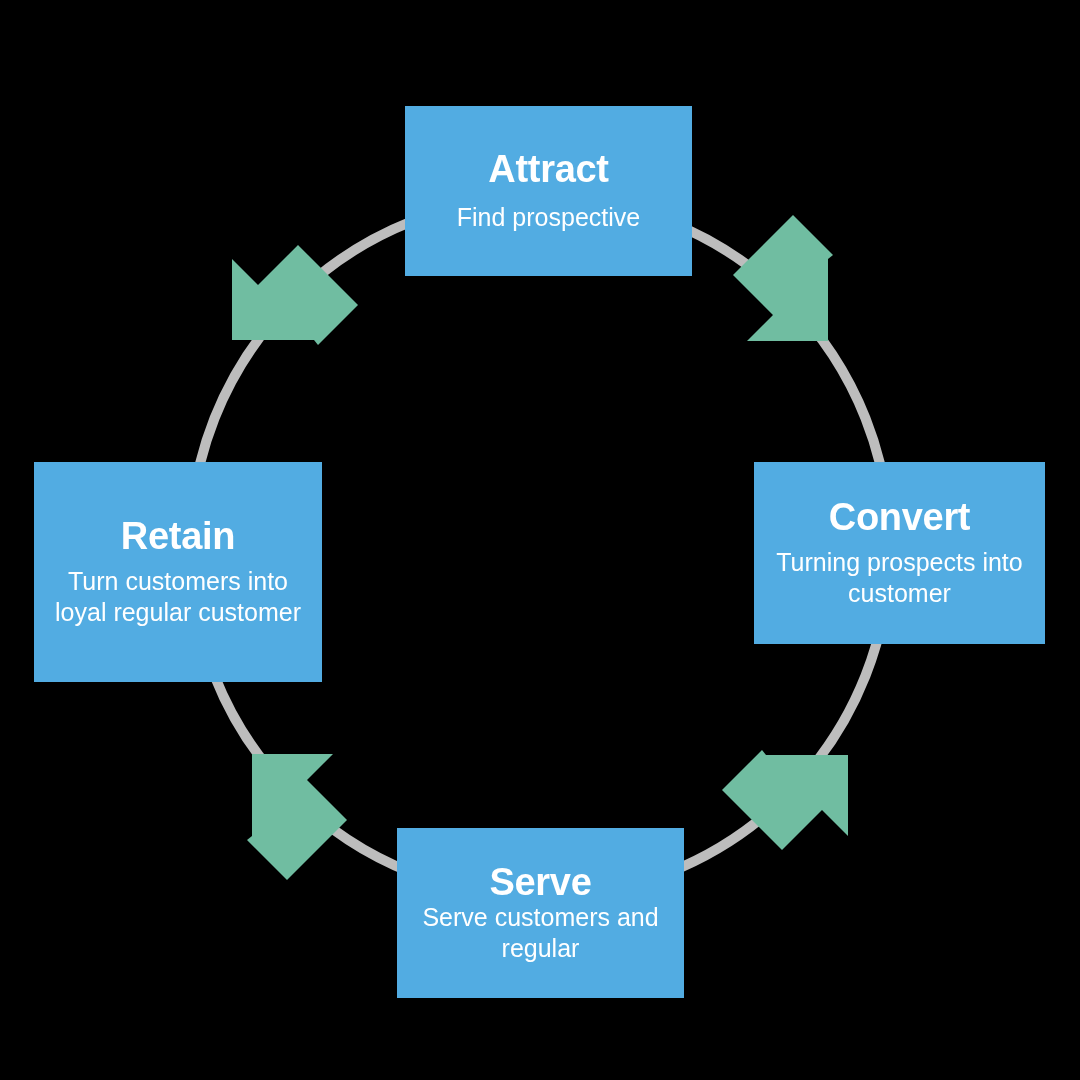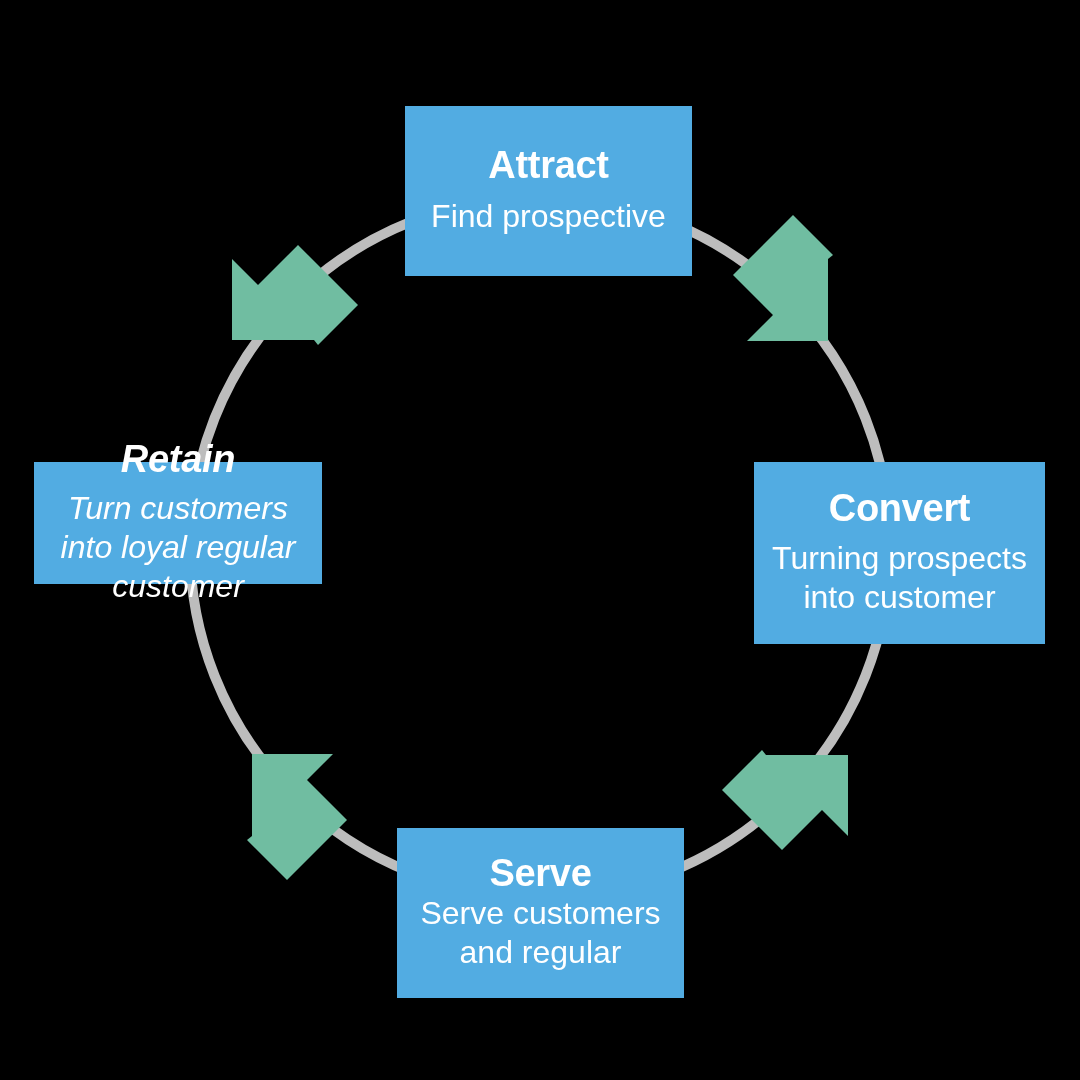--- a/index.html
+++ b/index.html
@@ -39,29 +39,29 @@
     font-size: 38px;
     line-height: 1.05;
     letter-spacing: -0.3px;
     margin-bottom: 10px;
     text-align: center;
     white-space: nowrap;
   }
   .node-desc {
     color: #FFFFFF;
     font-weight: normal;
-    font-size: 32px;
+    font-size: 25px;
     line-height: 1.22;
     text-align: center;
   }
   
   #node-attract  { left: 397px; top: 106px; width: 287px; height: 170px; margin-left: 8px; }
   #node-convert  { left: 754px; top: 462px; width: 291px; height: 182px; }
   #node-serve    { left: 397px; top: 828px; width: 287px; height: 170px; }
-  #node-retain   { left: 34px;  top: 462px; width: 288px; height: 122px; font-style: italic; }
+  #node-retain   { left: 34px;  top: 462px; width: 288px; height: 220px; }
 
   #node-attract .node-title { margin-bottom: 12px; }
   #node-serve   .node-title { margin-bottom: 0; }
 </style>
 </head>
 <body>
 
 <div id="canvas">
 
   <svg id="cycle-svg" viewBox="0 0 1080 1080">

